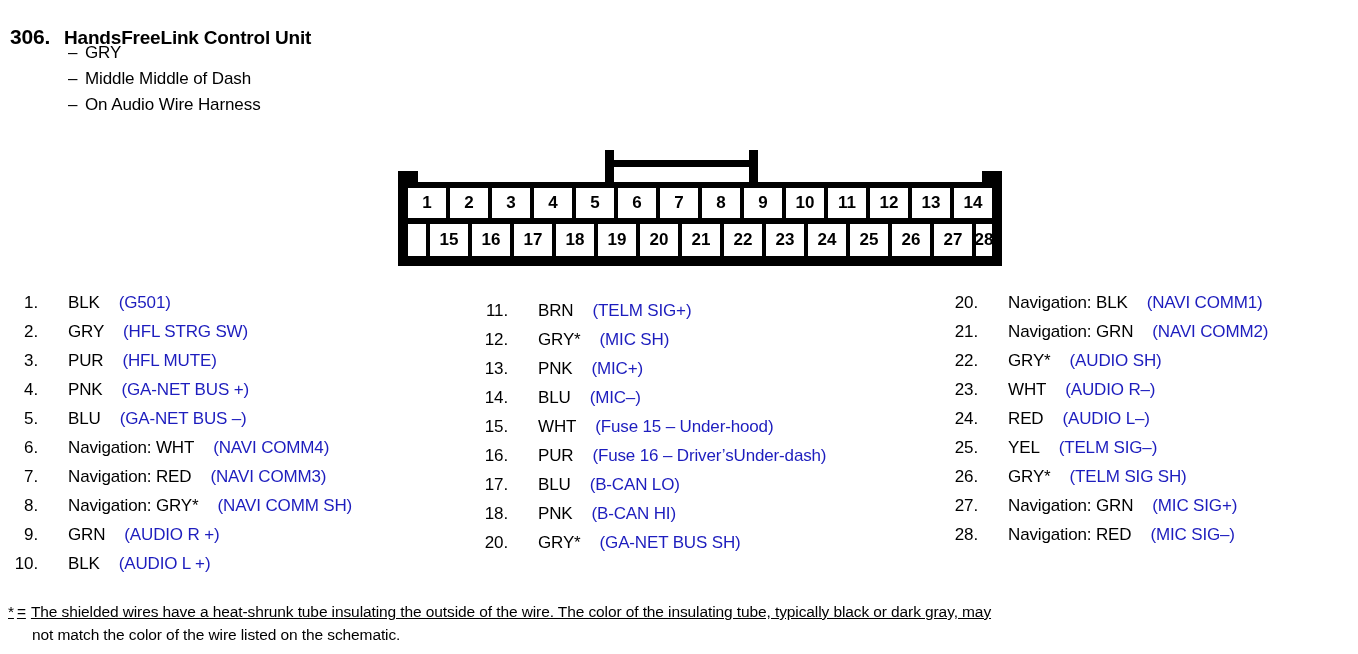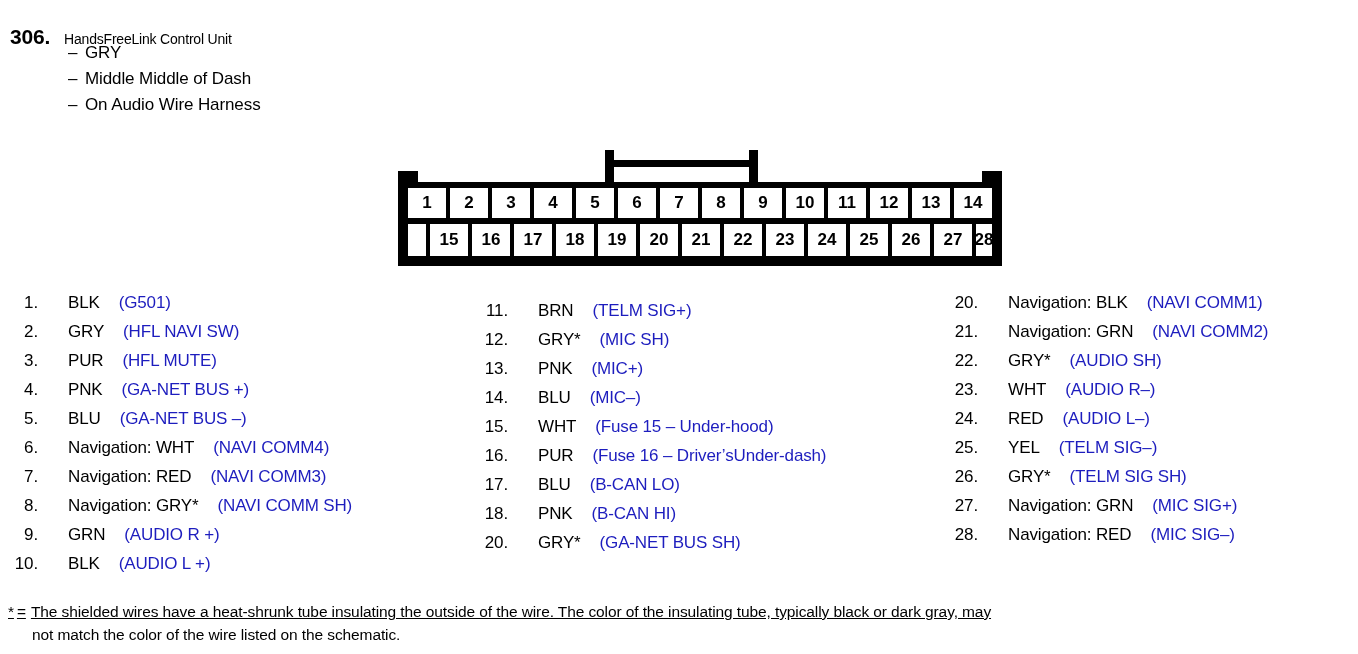--- a/index.html
+++ b/index.html
@@ -31,22 +31,22 @@
   }
   #title-number {
     display: inline-block;
     font-size: 21px;
     font-weight: bold;
     letter-spacing: -0.2px;
     margin-top: 20px;
   }
   #title-text {
     display: inline-block;
-    font-size: 14px;
-    font-weight: normal;
+    font-size: 19px;
+    font-weight: bold;
     margin-left: 14px;
     letter-spacing: -0.2px;
   }
   .sub-line {
     position: absolute;
     left: 68px;
     font-size: 17px;
     white-space: nowrap;
     letter-spacing: -0.1px;
   }
@@ -235,21 +235,21 @@
       <rect x="538" y="78" width="38" height="32" fill="#ffffff"></rect>
       <text class="pin-num" x="557" y="95">27</text>
       <rect x="580" y="78" width="16" height="32" fill="#ffffff"></rect>
       <text class="pin-num" x="588" y="95">28</text>
     </g>
   </svg>
 </div>
 
 <div class="pin-col" id="pin-col-0">
   <div class="pin-row"><span class="pin-idx">1.</span><span class="pin-wire">BLK</span><span class="pin-sig">(G501)</span></div>
-  <div class="pin-row"><span class="pin-idx">2.</span><span class="pin-wire">GRY</span><span class="pin-sig">(HFL NAVI SW)</span></div>
+  <div class="pin-row"><span class="pin-idx">2.</span><span class="pin-wire">GRY</span><span class="pin-sig">(HFL STRG SW)</span></div>
   <div class="pin-row"><span class="pin-idx">3.</span><span class="pin-wire">PUR</span><span class="pin-sig">(HFL MUTE)</span></div>
   <div class="pin-row"><span class="pin-idx">4.</span><span class="pin-wire">PNK</span><span class="pin-sig">(GA-NET BUS +)</span></div>
   <div class="pin-row"><span class="pin-idx">5.</span><span class="pin-wire">BLU</span><span class="pin-sig">(GA-NET BUS –)</span></div>
   <div class="pin-row"><span class="pin-idx">6.</span><span class="pin-wire">Navigation: WHT</span><span class="pin-sig">(NAVI COMM4)</span></div>
   <div class="pin-row"><span class="pin-idx">7.</span><span class="pin-wire">Navigation: RED</span><span class="pin-sig">(NAVI COMM3)</span></div>
   <div class="pin-row"><span class="pin-idx">8.</span><span class="pin-wire">Navigation: GRY*</span><span class="pin-sig">(NAVI COMM SH)</span></div>
   <div class="pin-row"><span class="pin-idx">9.</span><span class="pin-wire">GRN</span><span class="pin-sig">(AUDIO R +)</span></div>
   <div class="pin-row"><span class="pin-idx">10.</span><span class="pin-wire">BLK</span><span class="pin-sig">(AUDIO L +)</span></div>
 </div>
 

